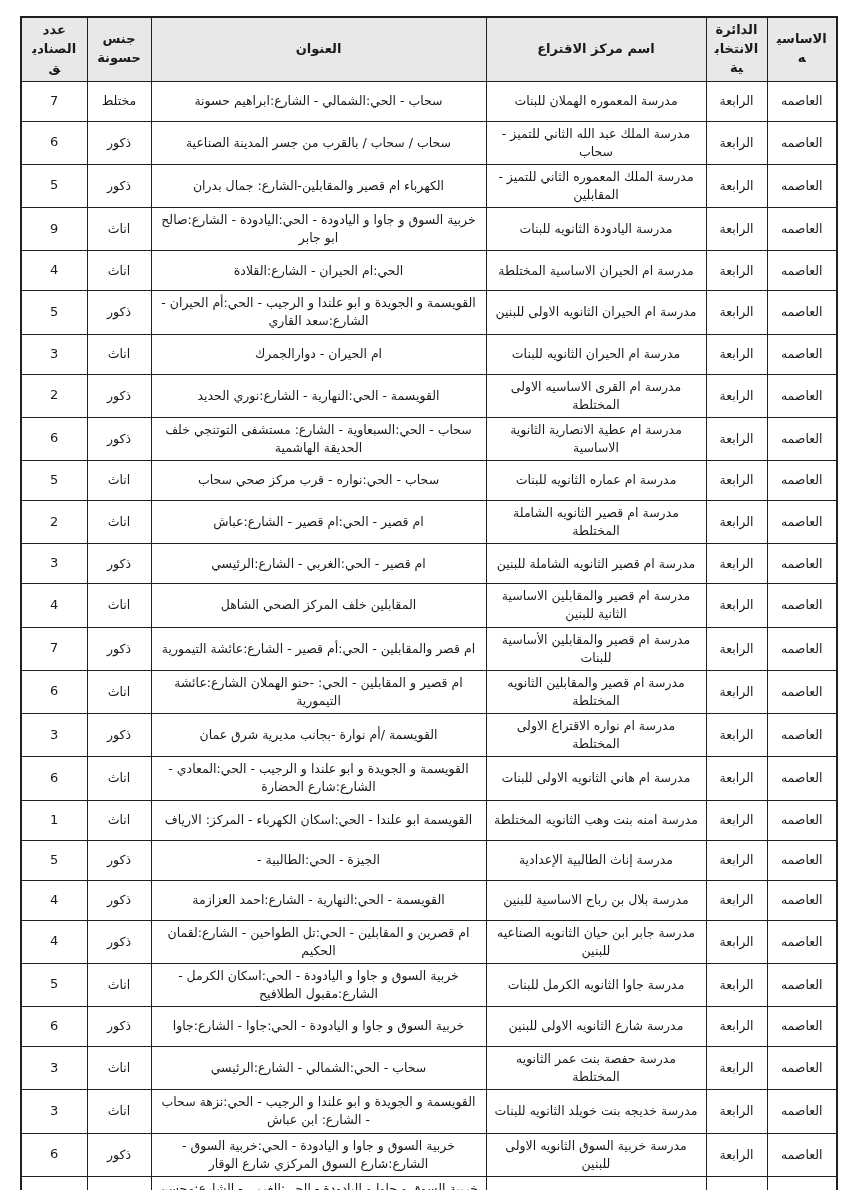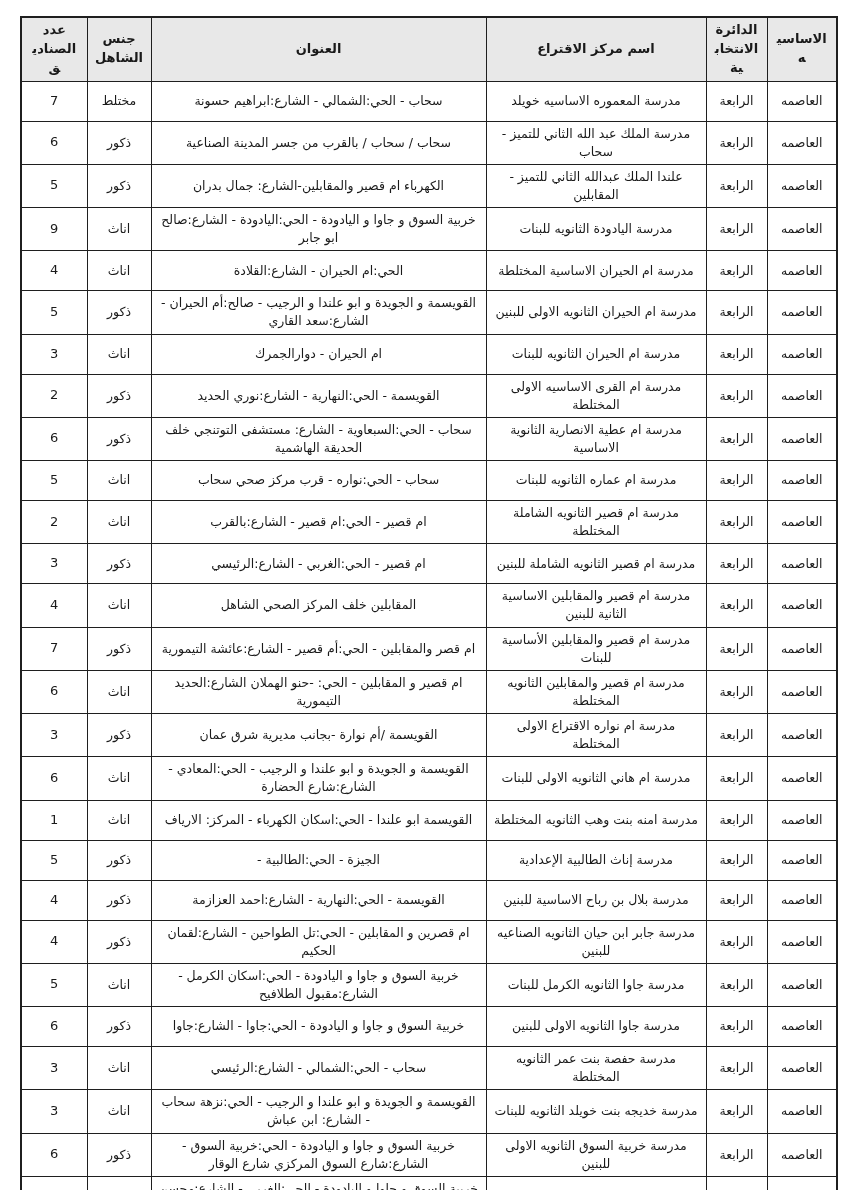--- a/index.html
+++ b/index.html
@@ -68,45 +68,45 @@
       <col class="c-address">
       <col class="c-gender">
       <col class="c-boxes">
     </colgroup>
     <thead>
       <tr>
         <th>الاساسيه</th>
         <th>الدائرة الانتخابية</th>
         <th>اسم مركز الاقتراع</th>
         <th>العنوان</th>
-        <th>جنس الشاهل</th>
+        <th>جنس حسونة</th>
         <th>عدد الصناديق</th>
       </tr>
     </thead>
     <tbody>
         <tr>
     <td class="cell-governorate">العاصمه</td>
     <td class="cell-district">الرابعة</td>
-    <td class="cell-center">مدرسة المعموره الاساسيه خويلد</td>
+    <td class="cell-center">مدرسة المعموره الهملان للبنات</td>
     <td class="cell-address">سحاب - الحي:الشمالي - الشارع:ابراهيم حسونة</td>
     <td class="cell-gender">مختلط</td>
     <td class="cell-boxes">7</td>
   </tr>
         <tr>
     <td class="cell-governorate">العاصمه</td>
     <td class="cell-district">الرابعة</td>
     <td class="cell-center">مدرسة الملك عبد الله الثاني للتميز -  سحاب</td>
     <td class="cell-address">سحاب / سحاب / بالقرب من جسر المدينة الصناعية</td>
     <td class="cell-gender">ذكور</td>
     <td class="cell-boxes">6</td>
   </tr>
         <tr>
     <td class="cell-governorate">العاصمه</td>
     <td class="cell-district">الرابعة</td>
-    <td class="cell-center">علندا الملك عبدالله الثاني للتميز - المقابلين</td>
+    <td class="cell-center">مدرسة الملك المعموره الثاني للتميز - المقابلين</td>
     <td class="cell-address">الكهرباء ام قصير والمقابلين-الشارع: جمال بدران</td>
     <td class="cell-gender">ذكور</td>
     <td class="cell-boxes">5</td>
   </tr>
         <tr>
     <td class="cell-governorate">العاصمه</td>
     <td class="cell-district">الرابعة</td>
     <td class="cell-center">مدرسة اليادودة الثانويه للبنات</td>
     <td class="cell-address">خربية السوق و جاوا و اليادودة - الحي:اليادودة - الشارع:صالح ابو جابر</td>
     <td class="cell-gender">اناث</td>
@@ -117,21 +117,21 @@
     <td class="cell-district">الرابعة</td>
     <td class="cell-center">مدرسة ام الحيران الاساسية المختلطة</td>
     <td class="cell-address">الحي:ام الحيران - الشارع:القلادة</td>
     <td class="cell-gender">اناث</td>
     <td class="cell-boxes">4</td>
   </tr>
         <tr>
     <td class="cell-governorate">العاصمه</td>
     <td class="cell-district">الرابعة</td>
     <td class="cell-center">مدرسة ام الحيران الثانويه الاولى للبنين</td>
-    <td class="cell-address">القويسمة و الجويدة و ابو علندا و الرجيب - صالح:أم الحيران - الشارع:سعد القاري</td>
+    <td class="cell-address">القويسمة و الجويدة و ابو علندا و الرجيب - الحي:أم الحيران - الشارع:سعد القاري</td>
     <td class="cell-gender">ذكور</td>
     <td class="cell-boxes">5</td>
   </tr>
         <tr>
     <td class="cell-governorate">العاصمه</td>
     <td class="cell-district">الرابعة</td>
     <td class="cell-center">مدرسة ام الحيران الثانويه للبنات</td>
     <td class="cell-address">ام الحيران - دوارالجمرك</td>
     <td class="cell-gender">اناث</td>
     <td class="cell-boxes">3</td>
@@ -157,21 +157,21 @@
     <td class="cell-district">الرابعة</td>
     <td class="cell-center">مدرسة ام عماره الثانويه للبنات</td>
     <td class="cell-address">سحاب - الحي:نواره - قرب مركز صحي سحاب</td>
     <td class="cell-gender">اناث</td>
     <td class="cell-boxes">5</td>
   </tr>
         <tr>
     <td class="cell-governorate">العاصمه</td>
     <td class="cell-district">الرابعة</td>
     <td class="cell-center">مدرسة ام قصير الثانويه الشاملة المختلطة</td>
-    <td class="cell-address">ام قصير - الحي:ام قصير - الشارع:بالقرب</td>
+    <td class="cell-address">ام قصير - الحي:ام قصير - الشارع:عباش</td>
     <td class="cell-gender">اناث</td>
     <td class="cell-boxes">2</td>
   </tr>
         <tr>
     <td class="cell-governorate">العاصمه</td>
     <td class="cell-district">الرابعة</td>
     <td class="cell-center">مدرسة ام قصير الثانويه الشاملة للبنين</td>
     <td class="cell-address">ام قصير - الحي:الغربي - الشارع:الرئيسي</td>
     <td class="cell-gender">ذكور</td>
     <td class="cell-boxes">3</td>
@@ -189,21 +189,21 @@
     <td class="cell-district">الرابعة</td>
     <td class="cell-center">مدرسة ام قصير والمقابلين الأساسية للبنات</td>
     <td class="cell-address">ام قصر والمقابلين - الحي:أم قصير - الشارع:عائشة التيمورية</td>
     <td class="cell-gender">ذكور</td>
     <td class="cell-boxes">7</td>
   </tr>
         <tr>
     <td class="cell-governorate">العاصمه</td>
     <td class="cell-district">الرابعة</td>
     <td class="cell-center">مدرسة ام قصير والمقابلين الثانويه المختلطة</td>
-    <td class="cell-address">ام قصير و المقابلين - الحي: -حنو الهملان الشارع:الحديد التيمورية</td>
+    <td class="cell-address">ام قصير و المقابلين - الحي: -حنو الهملان الشارع:عائشة التيمورية</td>
     <td class="cell-gender">اناث</td>
     <td class="cell-boxes">6</td>
   </tr>
         <tr>
     <td class="cell-governorate">العاصمه</td>
     <td class="cell-district">الرابعة</td>
     <td class="cell-center">مدرسة ام نواره الاقتراع الاولى المختلطة</td>
     <td class="cell-address">القويسمة /أم نوارة -بجانب مديرية شرق عمان</td>
     <td class="cell-gender">ذكور</td>
     <td class="cell-boxes">3</td>
@@ -252,21 +252,21 @@
     <td class="cell-governorate">العاصمه</td>
     <td class="cell-district">الرابعة</td>
     <td class="cell-center">مدرسة جاوا الثانويه الكرمل للبنات</td>
     <td class="cell-address">خربية السوق و جاوا و اليادودة - الحي:اسكان الكرمل - الشارع:مقبول الطلافيح</td>
     <td class="cell-gender">اناث</td>
     <td class="cell-boxes">5</td>
   </tr>
         <tr>
     <td class="cell-governorate">العاصمه</td>
     <td class="cell-district">الرابعة</td>
-    <td class="cell-center">مدرسة جاوا الثانويه الاولى للبنين</td>
+    <td class="cell-center">مدرسة شارع الثانويه الاولى للبنين</td>
     <td class="cell-address">خربية السوق و جاوا و اليادودة - الحي:جاوا - الشارع:جاوا</td>
     <td class="cell-gender">ذكور</td>
     <td class="cell-boxes">6</td>
   </tr>
         <tr>
     <td class="cell-governorate">العاصمه</td>
     <td class="cell-district">الرابعة</td>
     <td class="cell-center">مدرسة حفصة بنت عمر الثانويه المختلطة</td>
     <td class="cell-address">سحاب - الحي:الشمالي - الشارع:الرئيسي</td>
     <td class="cell-gender">اناث</td>

